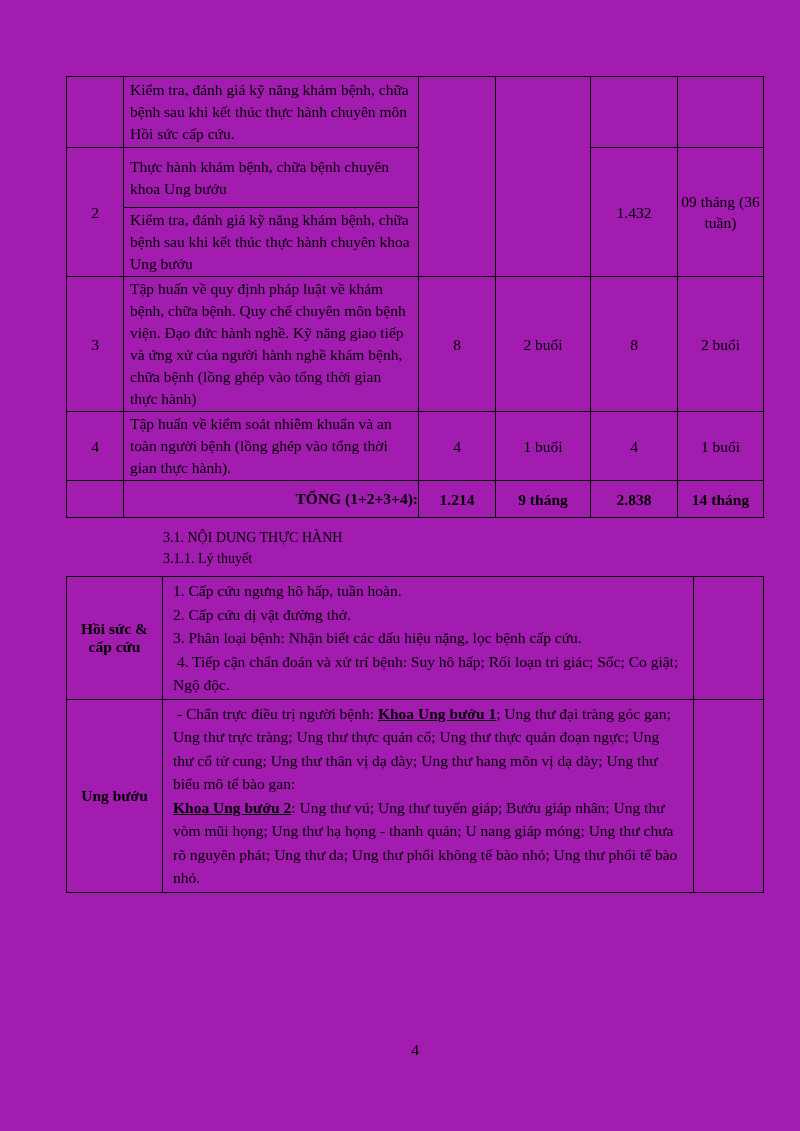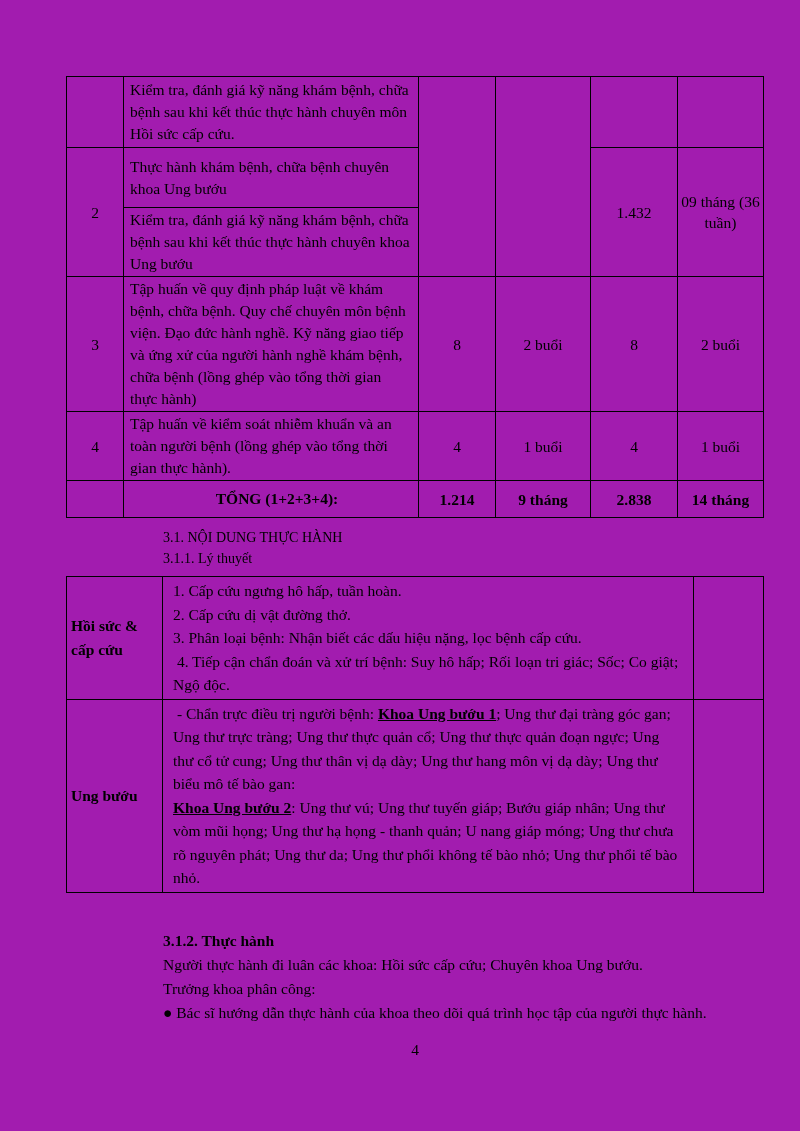--- a/index.html
+++ b/index.html
@@ -11,29 +11,29 @@
     font-size:15.5px; overflow:hidden;
   }
   table { border-collapse:collapse; table-layout:fixed; font-size:15.5px; }
   td { border:1.5px solid #000; vertical-align:middle; overflow:hidden; }
 
   
   #table1 { position:absolute; left:66px; top:76px; width:697px; }
   #table1 td.desc { text-align:left; padding:1px 6px; line-height:22px; }
   #table1 td.num  { text-align:center; line-height:21px; }
   #table1 tr.total td { font-weight:bold; }
-  #table1 td.total-label { text-align:center; padding-left:12px; }
+  #table1 td.total-label { text-align:right; padding-left:12px; }
 
   
   .sec-heading { position:absolute; left:163px; font-weight:normal; font-size:14px; white-space:nowrap; }
 
   
   #table2 { position:absolute; left:66px; top:576px; width:697px; }
   #table2 td.hdr { font-weight:bold; text-align:center; line-height:21px; padding:1px 2px; }
-  #table2 td.spec { font-weight:bold; text-align:left; line-height:24px; padding:1px 4px; }
+  #table2 td.spec { font-weight:bold; text-align:center; line-height:18px; padding:1px 4px; }
   #table2 td.topic { text-align:left; padding:2px 10px 2px 10px; vertical-align:middle; }
   #table2 .topic-p { line-height:23.5px; white-space:pre-wrap; }
   .bu { font-weight:bold; text-decoration:underline; }
 
   
   #bodytext { position:absolute; left:115px; top:929px; width:600px; line-height:24px; }
   #bodytext .h { font-weight:bold; text-indent:48px; }
   #bodytext p { text-indent:48px; }
   #pageno { position:absolute; left:115px; top:1041px; width:600px; text-align:center; }
 </style>
@@ -120,22 +120,16 @@
       <td class="spec">Ung bướu</td>
       <td class="topic">
         <div class="topic-p"><span> - Chẩn trực điều trị người bệnh: </span><span class="bu">Khoa Ung bướu 1</span><span>; Ung thư đại tràng góc gan; Ung thư trực tràng; Ung thư thực quản cổ; Ung thư thực quản đoạn ngực; Ung thư cổ tử cung; Ung thư thân vị dạ dày; Ung thư hang môn vị dạ dày; Ung thư biểu mô tế bào gan:</span></div>
         <div class="topic-p"><span class="bu">Khoa Ung bướu 2</span><span>: Ung thư vú; Ung thư tuyến giáp; Bướu giáp nhân; Ung thư vòm mũi họng; Ung thư hạ họng - thanh quản; U nang giáp móng; Ung thư chưa rõ nguyên phát; Ung thư da; Ung thư phổi không tế bào nhỏ; Ung thư phổi tế bào nhỏ.</span></div>
       </td>
       <td></td>
     </tr>
   </tbody>
     </table>
 
-  <div id="bodytext">
-    <div class="h">3.1.2. Thực hành</div>
-    <p>Người thực hành đi luân các khoa: Hồi sức cấp cứu; Chuyên khoa Ung bướu.</p>
-    <p>Trưởng khoa phân công:</p>
-    <p>● Bác sĩ hướng dẫn thực hành của khoa theo dõi quá trình học tập của người thực hành.</p>
-  </div>
 
   <div id="pageno">4</div>
 
 </div>
 
 </body></html>

